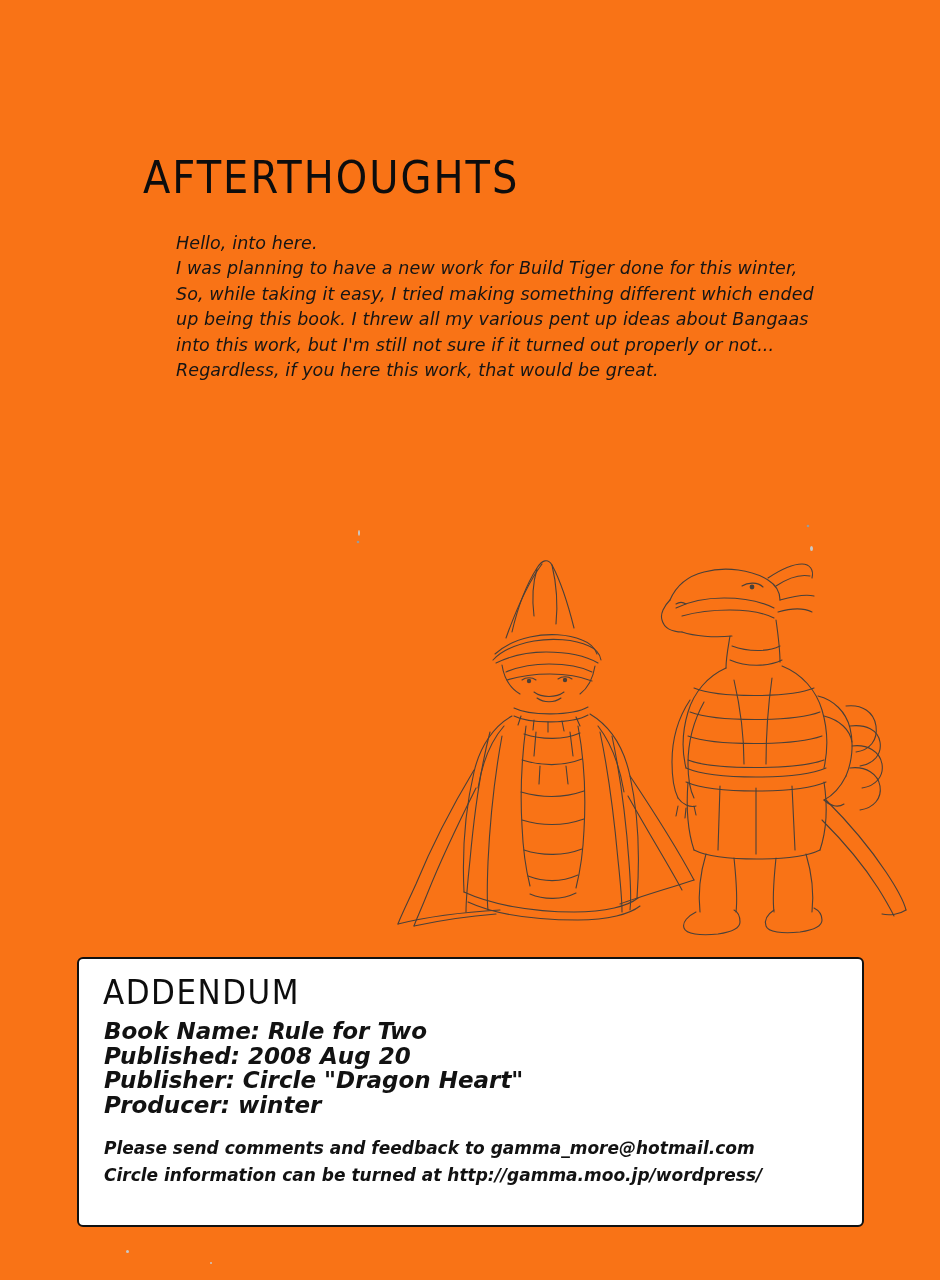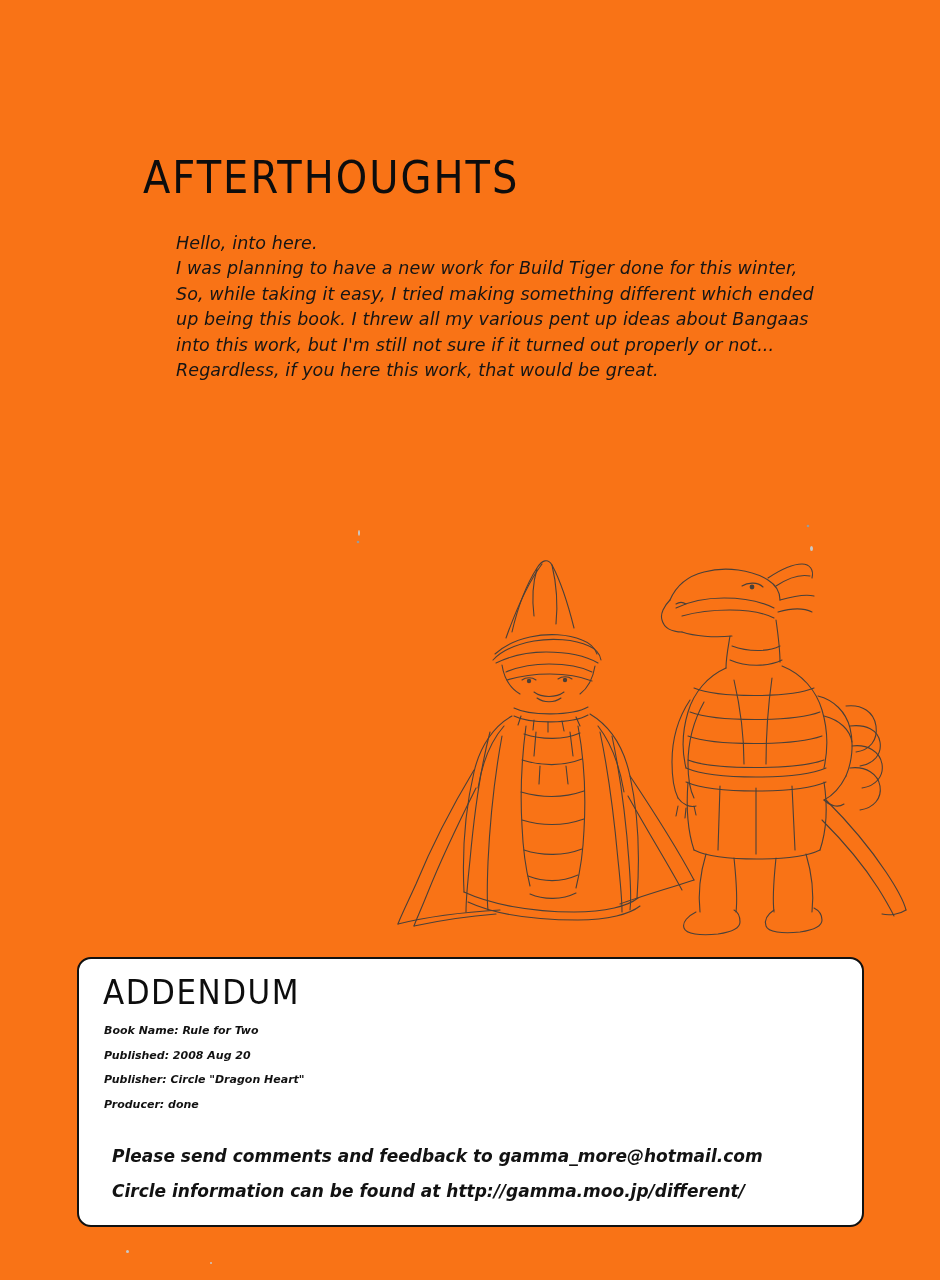--- a/index.html
+++ b/index.html
@@ -71,60 +71,60 @@
   }
 
   
   .addendum-box {
     position: absolute;
     left: 77px;
     top: 957px;
     width: 787px;
     height: 270px;
     border: 2.5px solid #111111;
-    border-radius: 14px;
+    border-radius: 6px;
     box-sizing: border-box;
     background: #ffffff;
   }
   .addendum-title {
     position: absolute;
     left: 24px;
     top: 13px;
     font-size: 31px;
     letter-spacing: 1.5px;
     font-family: "DejaVu Sans", sans-serif;
     transform: scaleY(1.1);
     transform-origin: left top;
     color: #0d0d0d;
   }
   .addendum-info {
     position: absolute;
     left: 25px;
     top: 60px;
-    font-size: 11px;
+    font-size: 23px;
     line-height: 24.5px;
     font-style: italic;
     font-weight: 600;
     font-family: "DejaVu Sans", sans-serif;
     color: #121212;
   }
   .addendum-info p { margin: 0; }
 
   .addendum-contact {
     position: absolute;
     left: 25px;
     top: 176px;
     font-size: 17px;
     line-height: 27px;
     font-style: italic;
     font-weight: 600;
     font-family: "DejaVu Sans", sans-serif;
     color: #121212;
   }
-  .addendum-contact p { margin: 8px; }
+  .addendum-contact p { margin: 0; }
 
   .speck {
     position: absolute;
     background: #c9c9c9;
     border-radius: 50%;
   }
 </style>
 </head>
 <body>
 
@@ -290,26 +290,26 @@
     </svg>
   </div>
 
   <div class="addendum-box">
     <div class="addendum-title">ADDENDUM</div>
 
     <div class="addendum-info">
       <p>Book Name: Rule for Two</p>
       <p>Published: 2008 Aug 20</p>
       <p>Publisher: Circle "Dragon Heart"</p>
-      <p>Producer: done</p>
+      <p>Producer: winter</p>
     </div>
 
     <div class="addendum-contact">
       <p>Please send comments and feedback to gamma_more@hotmail.com</p>
-      <p>Circle information can be found at http://gamma.moo.jp/different/</p>
+      <p>Circle information can be turned at http://gamma.moo.jp/wordpress/</p>
     </div>
   </div>
 
   <div class="speck" style="left:126px;top:1250px;width:3px;height:3px;"></div>
   <div class="speck" style="left:210px;top:1262px;width:2px;height:2px;"></div>
   <div class="speck" style="left:810px;top:546px;width:3px;height:5px;"></div>
   <div class="speck" style="left:358px;top:530px;width:2px;height:6px;"></div>
 
 </div>
 

